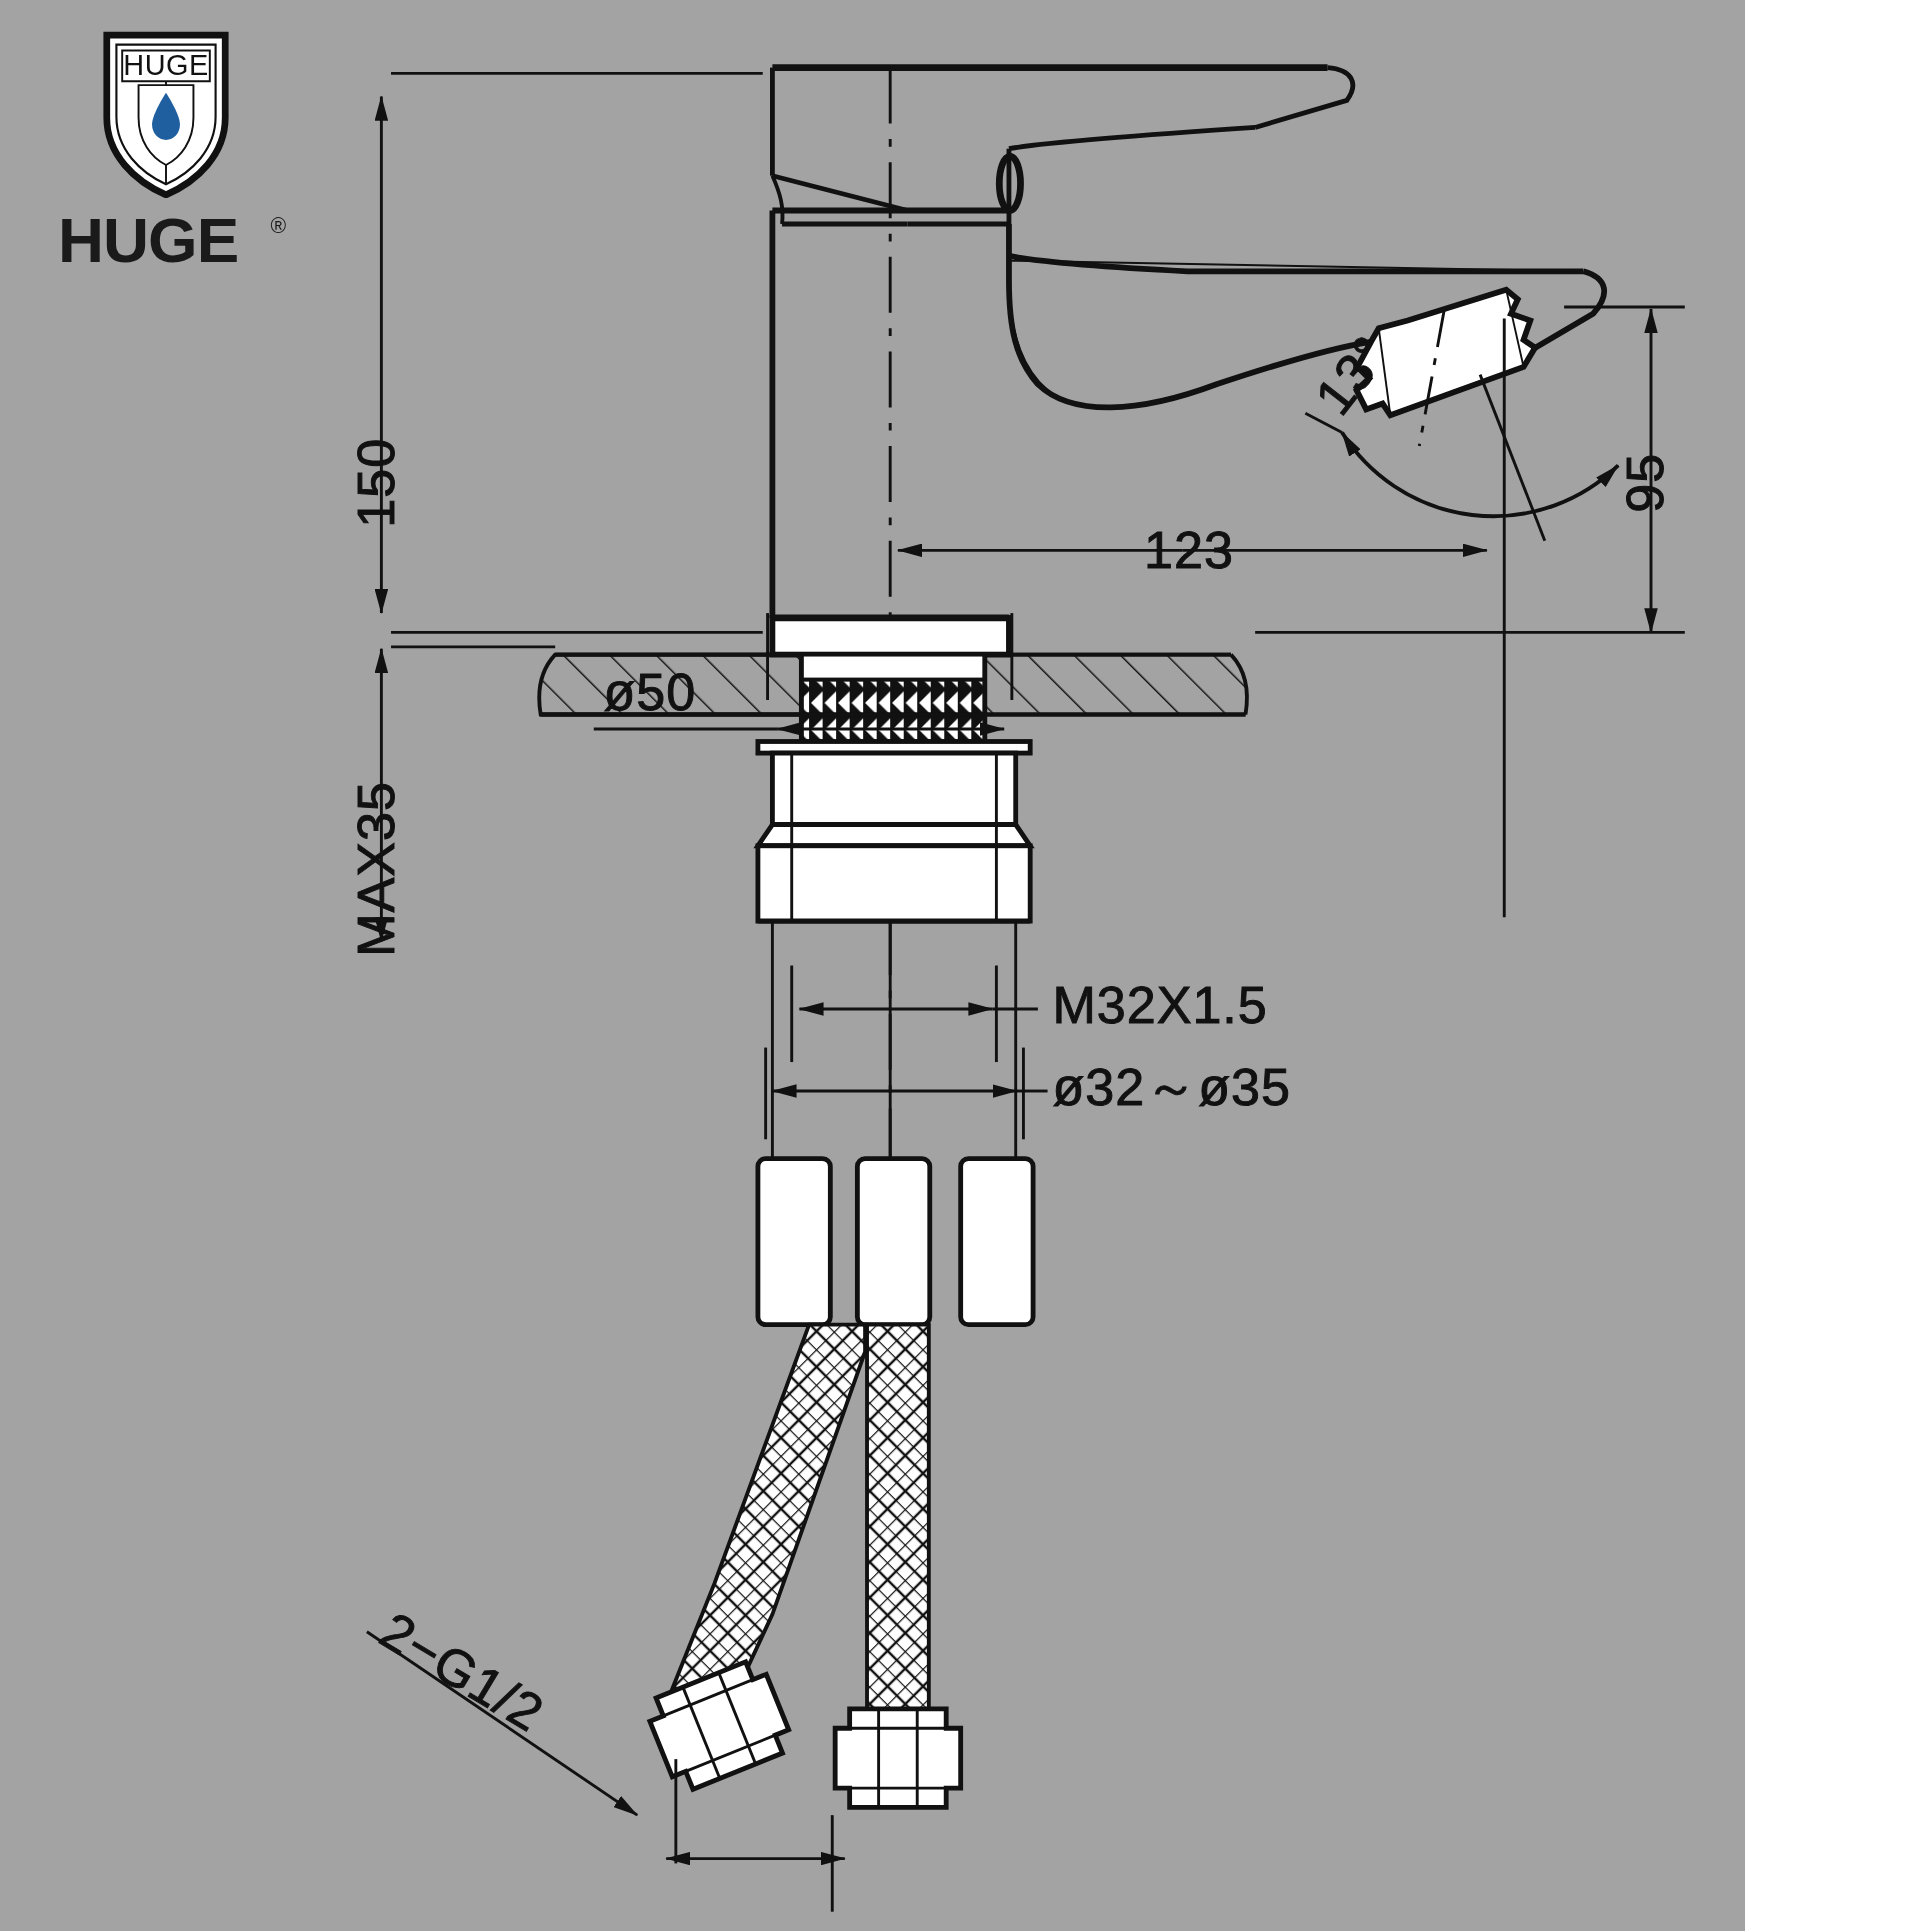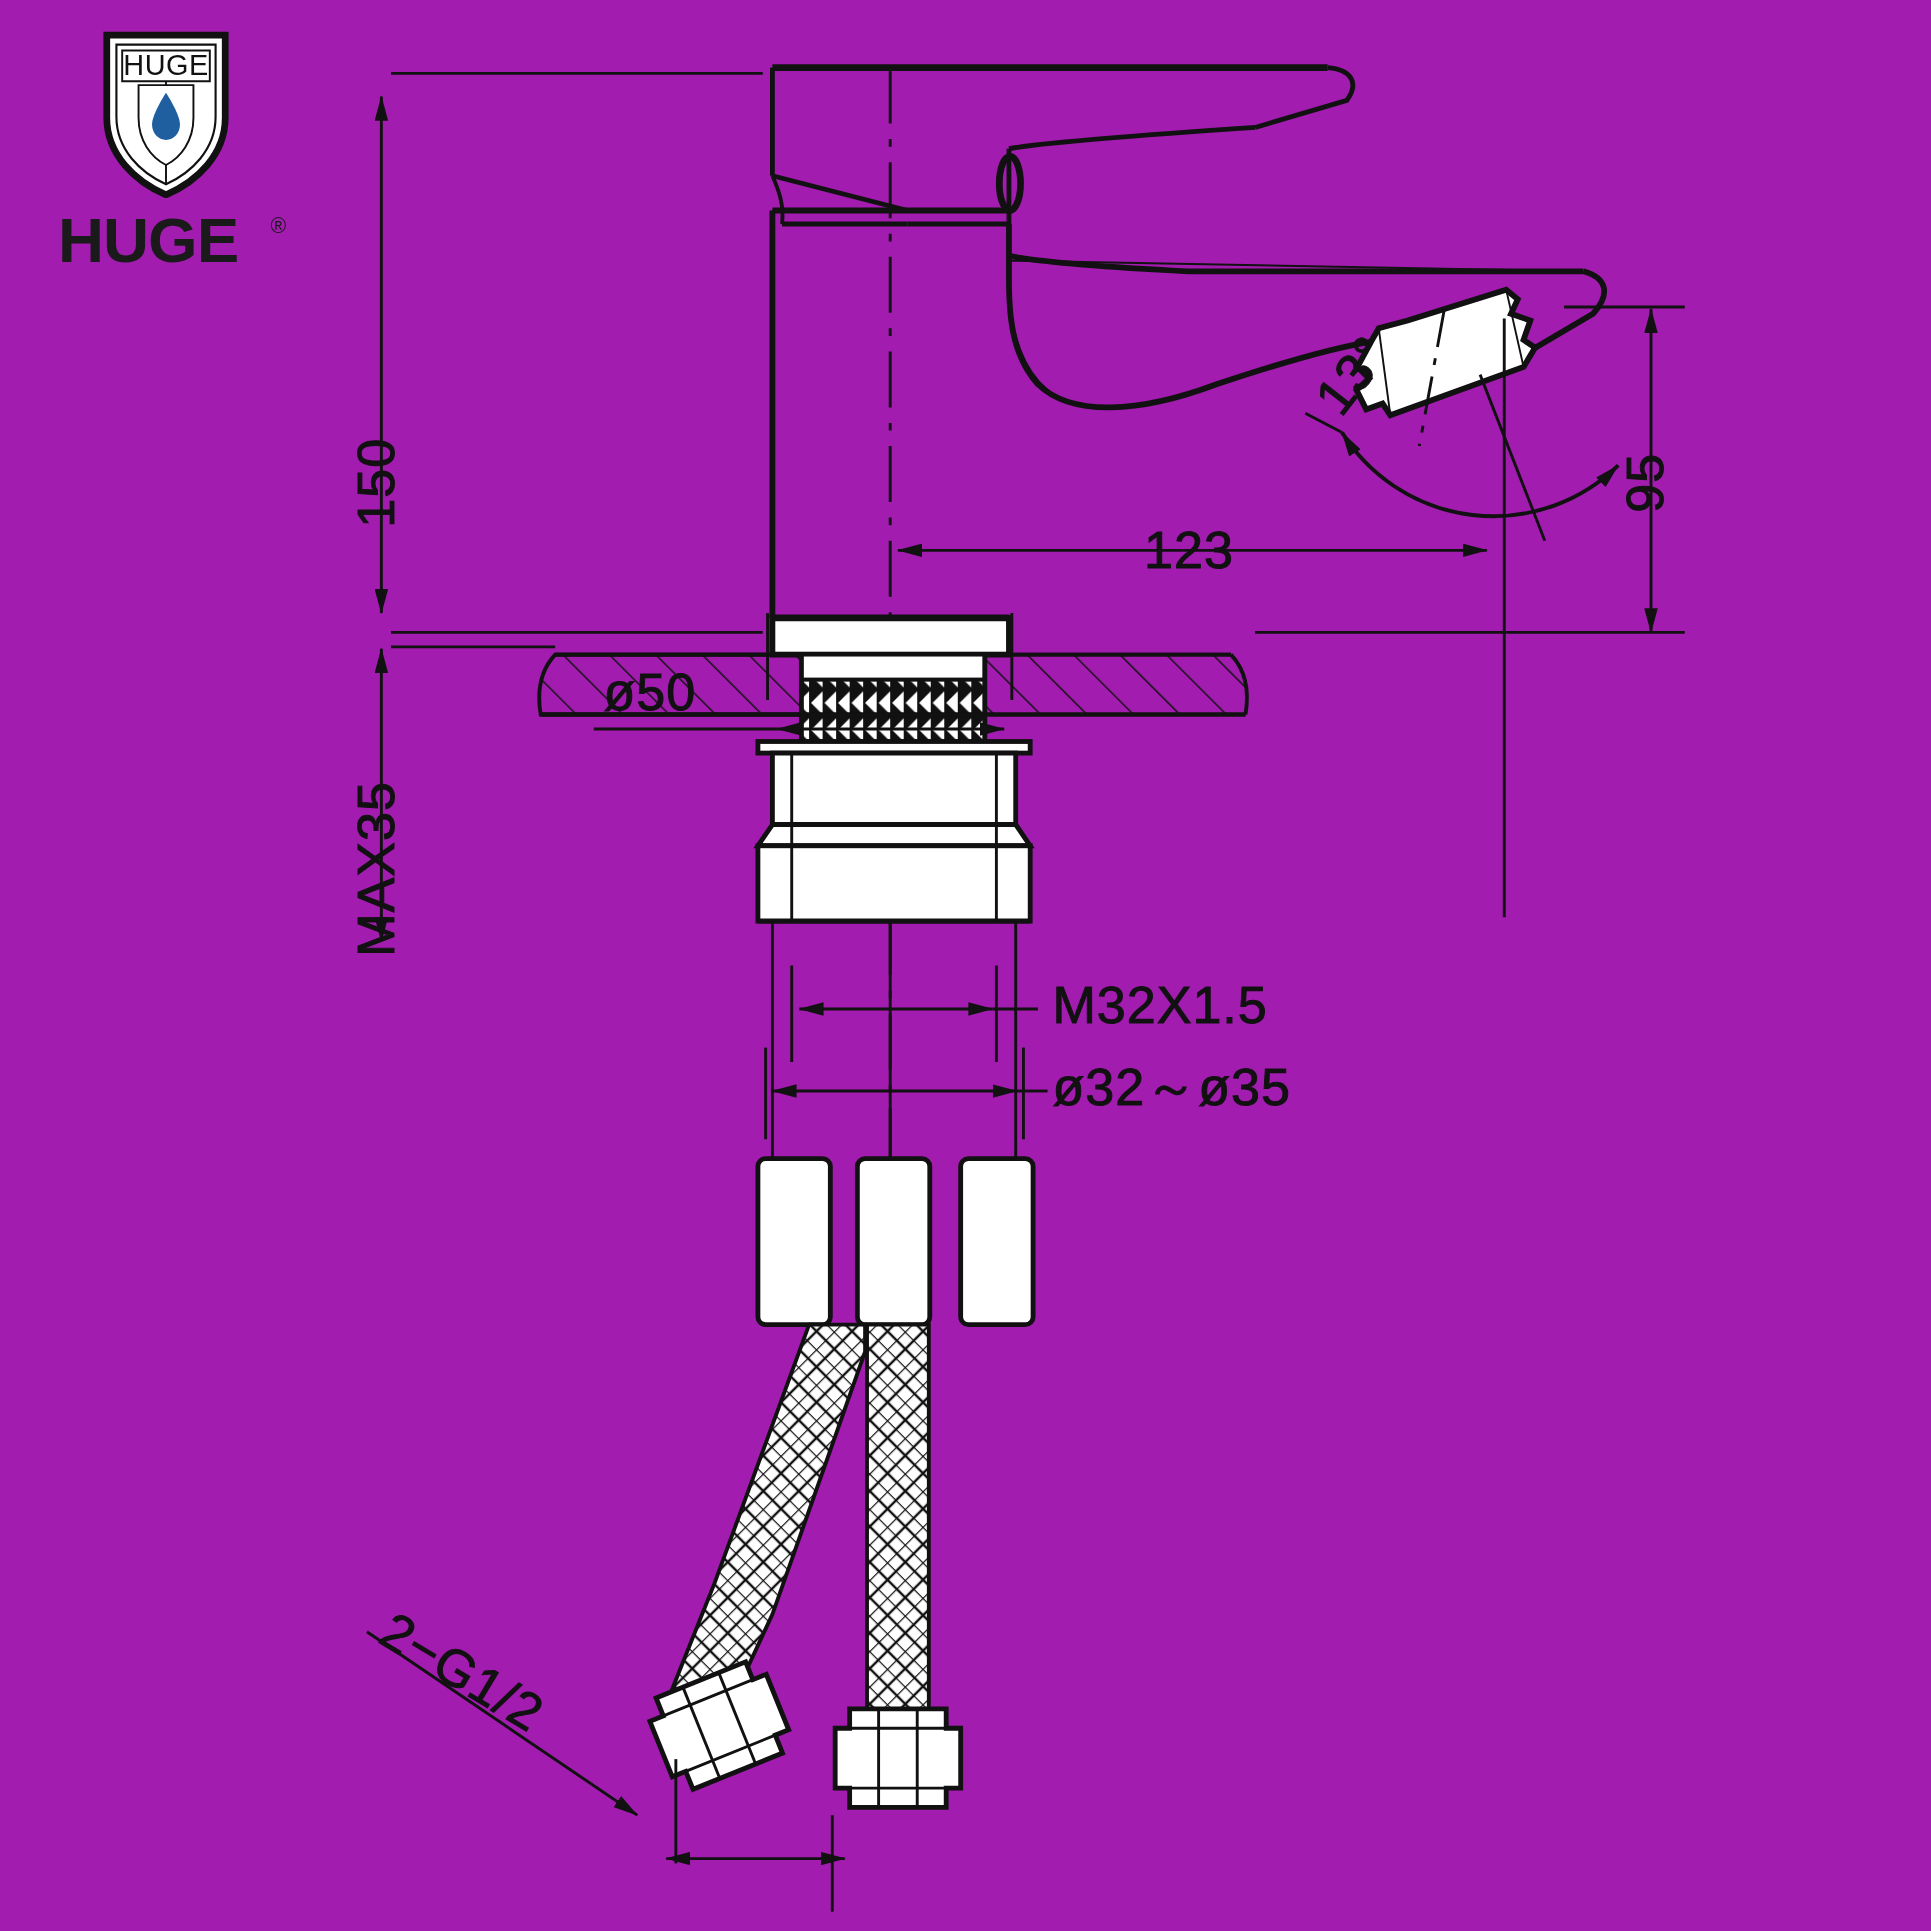--- a/index.html
+++ b/index.html
@@ -1,17 +1,17 @@
 <!DOCTYPE html>
 <html><head>
 <meta charset="utf-8">
 <style>
   html,body{margin:0;padding:0;background:#ffffff;}
   body{width:1931px;height:1931px;overflow:hidden;font-family:"Liberation Sans",sans-serif;}
-  #root{position:relative;width:1931px;height:1931px;background:#a21caf;}
+  #root{position:relative;width:1745px;height:1931px;background:#a3a3a3;}
   svg{display:block;}
   .dimtext{font-family:"Liberation Sans",sans-serif;fill:#111;font-size:54px;letter-spacing:1px;}
   .brandtext{font-family:"Liberation Sans",sans-serif;font-weight:bold;}
   .logo-wrap{position:absolute;left:58px;top:29px;width:290px;height:280px;}
   .logo-mark{position:absolute;left:43px;top:0;width:130px;height:169px;}
   .logo-word{position:absolute;left:0px;top:179px;width:251px;height:68px;}
 </style>
 </head>
 <body>
 

